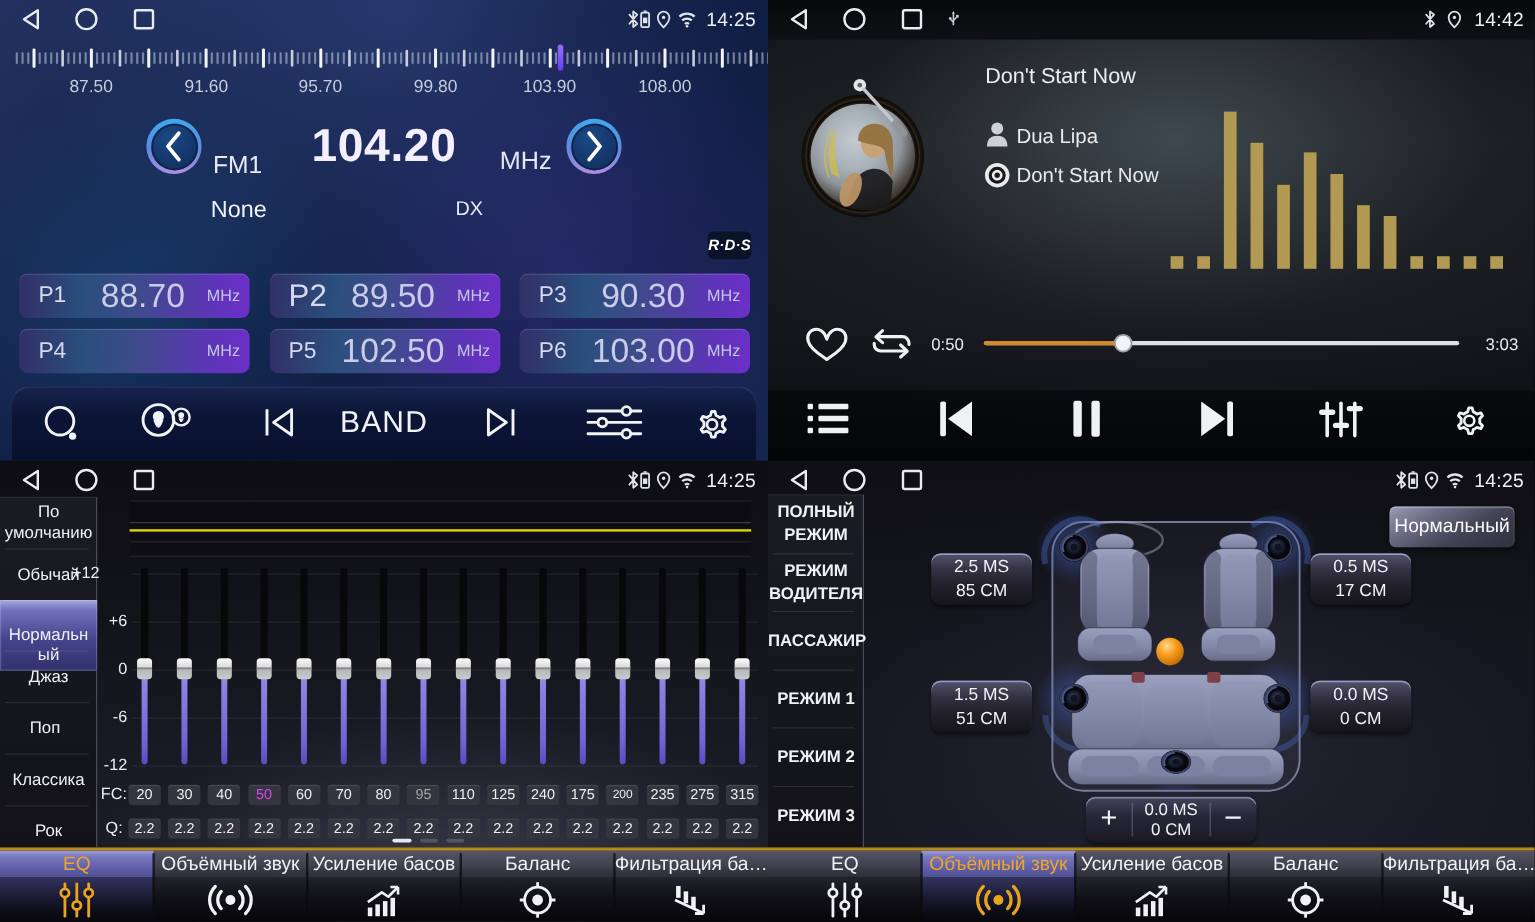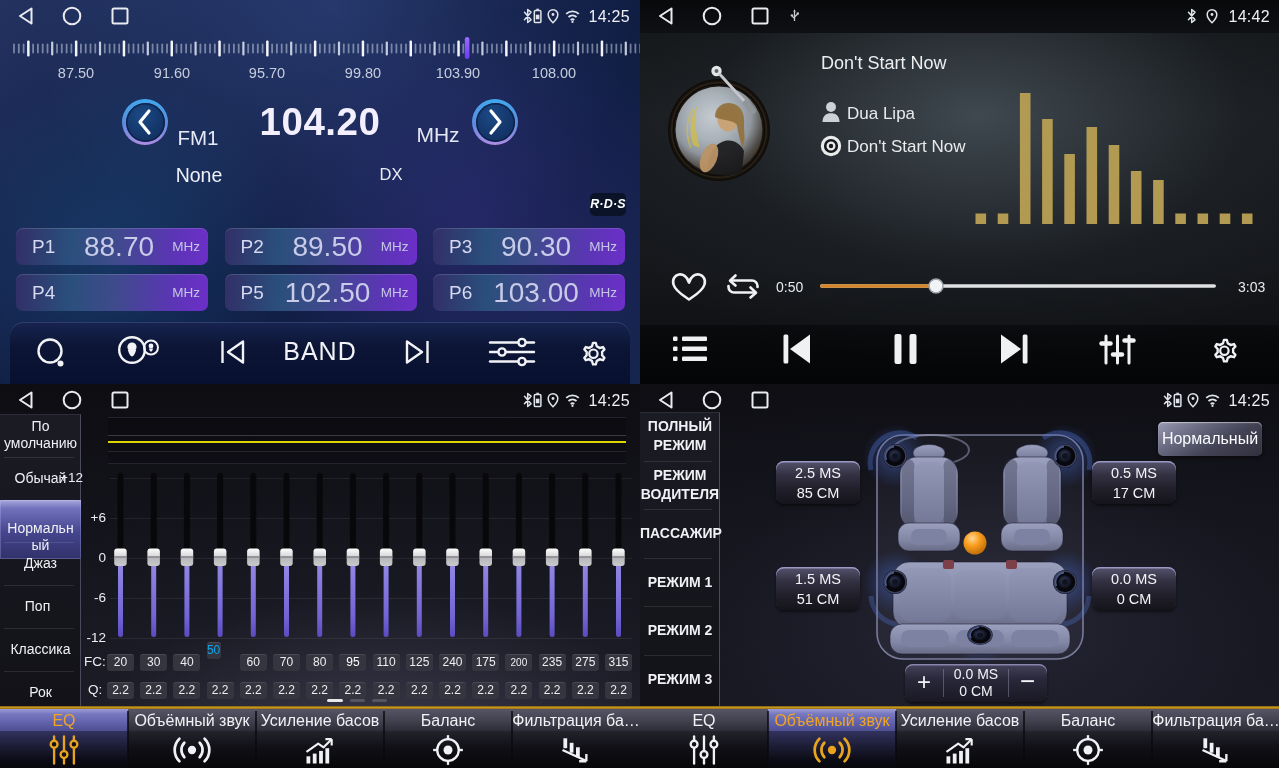--- a/index.html
+++ b/index.html
@@ -222,21 +222,21 @@
       <div class="ab" style="left:16px;top:227.5px;width:192px;height:37px;border-radius:7px;
 background:linear-gradient(93deg,#322f68 0%,#2a4f7c 28%,#3f4a8c 52%,#5c35b6 82%,#6c2fc8 100%);
 box-shadow:inset 0 1px 0 rgba(255,255,255,0.14);">
 <div class="ab" style="left:16px;top:0;height:37px;line-height:37px;font-size:19px;color:#d6d9f0">P1</div>
 <div class="ab tc" style="left:48px;top:0;width:110px;height:37px;line-height:38px;font-size:28px;color:#c9cce8">88.70</div>
 <div class="ab" style="right:8px;top:0;height:37px;line-height:38px;font-size:13.5px;color:#c3c7e4">MHz</div>
 </div>
       <div class="ab" style="left:224.5px;top:227.5px;width:192px;height:37px;border-radius:7px;
 background:linear-gradient(93deg,#322f68 0%,#2a4f7c 28%,#3f4a8c 52%,#5c35b6 82%,#6c2fc8 100%);
 box-shadow:inset 0 1px 0 rgba(255,255,255,0.14);">
-<div class="ab" style="left:16px;top:0;height:37px;line-height:37px;font-size:19px;color:#d6d9f0">P2</div>
+<div class="ab" style="left:16px;top:0;height:37px;line-height:37px;font-size:26px;color:#d6d9f0">P2</div>
 <div class="ab tc" style="left:48px;top:0;width:110px;height:37px;line-height:38px;font-size:28px;color:#c9cce8">89.50</div>
 <div class="ab" style="right:8px;top:0;height:37px;line-height:38px;font-size:13.5px;color:#c3c7e4">MHz</div>
 </div>
       <div class="ab" style="left:433px;top:227.5px;width:192px;height:37px;border-radius:7px;
 background:linear-gradient(93deg,#322f68 0%,#2a4f7c 28%,#3f4a8c 52%,#5c35b6 82%,#6c2fc8 100%);
 box-shadow:inset 0 1px 0 rgba(255,255,255,0.14);">
 <div class="ab" style="left:16px;top:0;height:37px;line-height:37px;font-size:19px;color:#d6d9f0">P3</div>
 <div class="ab tc" style="left:48px;top:0;width:110px;height:37px;line-height:38px;font-size:28px;color:#c9cce8">90.30</div>
 <div class="ab" style="right:8px;top:0;height:37px;line-height:38px;font-size:13.5px;color:#c3c7e4">MHz</div>
 </div>
@@ -536,29 +536,29 @@
         <rect x="612.2" y="172.2" width="12.5" height="1.6" fill="#85858d"></rect>
       </svg>
       <div class="ab" style="left:84px;top:270px;font-size:13.5px;color:#eceef2">FC:</div>
       <div class="ab" style="left:88px;top:298px;font-size:13.5px;color:#eceef2">Q:</div>
       <div class="ab tc" style="left:107.0px;top:270px;width:27px;height:17px;line-height:17px;border-radius:3px;background:#35353f;box-shadow:inset 0 1px 0 rgba(255,255,255,0.10);font-size:12px;color:#eceef2">20</div>
       <div class="ab tc" style="left:107.0px;top:297.5px;width:27px;height:17px;line-height:17px;border-radius:3px;background:#35353f;box-shadow:inset 0 1px 0 rgba(255,255,255,0.10);font-size:12px;color:#eceef2">2.2</div>
       <div class="ab tc" style="left:140.2px;top:270px;width:27px;height:17px;line-height:17px;border-radius:3px;background:#35353f;box-shadow:inset 0 1px 0 rgba(255,255,255,0.10);font-size:12px;color:#eceef2">30</div>
       <div class="ab tc" style="left:140.2px;top:297.5px;width:27px;height:17px;line-height:17px;border-radius:3px;background:#35353f;box-shadow:inset 0 1px 0 rgba(255,255,255,0.10);font-size:12px;color:#eceef2">2.2</div>
       <div class="ab tc" style="left:173.4px;top:270px;width:27px;height:17px;line-height:17px;border-radius:3px;background:#35353f;box-shadow:inset 0 1px 0 rgba(255,255,255,0.10);font-size:12px;color:#eceef2">40</div>
       <div class="ab tc" style="left:173.4px;top:297.5px;width:27px;height:17px;line-height:17px;border-radius:3px;background:#35353f;box-shadow:inset 0 1px 0 rgba(255,255,255,0.10);font-size:12px;color:#eceef2">2.2</div>
-      <div class="ab tc" style="left:206.6px;top:258px;width:14px;height:17px;line-height:17px;border-radius:3px;background:#35353f;box-shadow:inset 0 1px 0 rgba(255,255,255,0.10);font-size:12px;color:#0ea5e9">50</div>
+      <div class="ab tc" style="left:206.6px;top:270px;width:27px;height:17px;line-height:17px;border-radius:3px;background:#35353f;box-shadow:inset 0 1px 0 rgba(255,255,255,0.10);font-size:12px;color:#d946ef">50</div>
       <div class="ab tc" style="left:206.6px;top:297.5px;width:27px;height:17px;line-height:17px;border-radius:3px;background:#35353f;box-shadow:inset 0 1px 0 rgba(255,255,255,0.10);font-size:12px;color:#eceef2">2.2</div>
       <div class="ab tc" style="left:239.8px;top:270px;width:27px;height:17px;line-height:17px;border-radius:3px;background:#35353f;box-shadow:inset 0 1px 0 rgba(255,255,255,0.10);font-size:12px;color:#eceef2">60</div>
       <div class="ab tc" style="left:239.8px;top:297.5px;width:27px;height:17px;line-height:17px;border-radius:3px;background:#35353f;box-shadow:inset 0 1px 0 rgba(255,255,255,0.10);font-size:12px;color:#eceef2">2.2</div>
       <div class="ab tc" style="left:273.0px;top:270px;width:27px;height:17px;line-height:17px;border-radius:3px;background:#35353f;box-shadow:inset 0 1px 0 rgba(255,255,255,0.10);font-size:12px;color:#eceef2">70</div>
       <div class="ab tc" style="left:273.0px;top:297.5px;width:27px;height:17px;line-height:17px;border-radius:3px;background:#35353f;box-shadow:inset 0 1px 0 rgba(255,255,255,0.10);font-size:12px;color:#eceef2">2.2</div>
       <div class="ab tc" style="left:306.2px;top:270px;width:27px;height:17px;line-height:17px;border-radius:3px;background:#35353f;box-shadow:inset 0 1px 0 rgba(255,255,255,0.10);font-size:12px;color:#eceef2">80</div>
       <div class="ab tc" style="left:306.2px;top:297.5px;width:27px;height:17px;line-height:17px;border-radius:3px;background:#35353f;box-shadow:inset 0 1px 0 rgba(255,255,255,0.10);font-size:12px;color:#eceef2">2.2</div>
-      <div class="ab tc" style="left:339.4px;top:270px;width:27px;height:17px;line-height:17px;border-radius:3px;background:#35353f;box-shadow:inset 0 1px 0 rgba(255,255,255,0.10);font-size:12px;color:#ffffff">95</div>
+      <div class="ab tc" style="left:339.4px;top:270px;width:27px;height:17px;line-height:17px;border-radius:3px;background:#35353f;box-shadow:inset 0 1px 0 rgba(255,255,255,0.10);font-size:12px;color:#a3a3a3">95</div>
       <div class="ab tc" style="left:339.4px;top:297.5px;width:27px;height:17px;line-height:17px;border-radius:3px;background:#35353f;box-shadow:inset 0 1px 0 rgba(255,255,255,0.10);font-size:12px;color:#eceef2">2.2</div>
       <div class="ab tc" style="left:372.6px;top:270px;width:27px;height:17px;line-height:17px;border-radius:3px;background:#35353f;box-shadow:inset 0 1px 0 rgba(255,255,255,0.10);font-size:12px;color:#eceef2">110</div>
       <div class="ab tc" style="left:372.6px;top:297.5px;width:27px;height:17px;line-height:17px;border-radius:3px;background:#35353f;box-shadow:inset 0 1px 0 rgba(255,255,255,0.10);font-size:12px;color:#eceef2">2.2</div>
       <div class="ab tc" style="left:405.8px;top:270px;width:27px;height:17px;line-height:17px;border-radius:3px;background:#35353f;box-shadow:inset 0 1px 0 rgba(255,255,255,0.10);font-size:12px;color:#eceef2">125</div>
       <div class="ab tc" style="left:405.8px;top:297.5px;width:27px;height:17px;line-height:17px;border-radius:3px;background:#35353f;box-shadow:inset 0 1px 0 rgba(255,255,255,0.10);font-size:12px;color:#eceef2">2.2</div>
       <div class="ab tc" style="left:439.0px;top:270px;width:27px;height:17px;line-height:17px;border-radius:3px;background:#35353f;box-shadow:inset 0 1px 0 rgba(255,255,255,0.10);font-size:12px;color:#eceef2">240</div>
       <div class="ab tc" style="left:439.0px;top:297.5px;width:27px;height:17px;line-height:17px;border-radius:3px;background:#35353f;box-shadow:inset 0 1px 0 rgba(255,255,255,0.10);font-size:12px;color:#eceef2">2.2</div>
       <div class="ab tc" style="left:472.2px;top:270px;width:27px;height:17px;line-height:17px;border-radius:3px;background:#35353f;box-shadow:inset 0 1px 0 rgba(255,255,255,0.10);font-size:12px;color:#eceef2">175</div>
       <div class="ab tc" style="left:472.2px;top:297.5px;width:27px;height:17px;line-height:17px;border-radius:3px;background:#35353f;box-shadow:inset 0 1px 0 rgba(255,255,255,0.10);font-size:12px;color:#eceef2">2.2</div>
       <div class="ab tc" style="left:505.4px;top:270px;width:27px;height:17px;line-height:17px;border-radius:3px;background:#35353f;box-shadow:inset 0 1px 0 rgba(255,255,255,0.10);font-size:10px;color:#eceef2">200</div>

